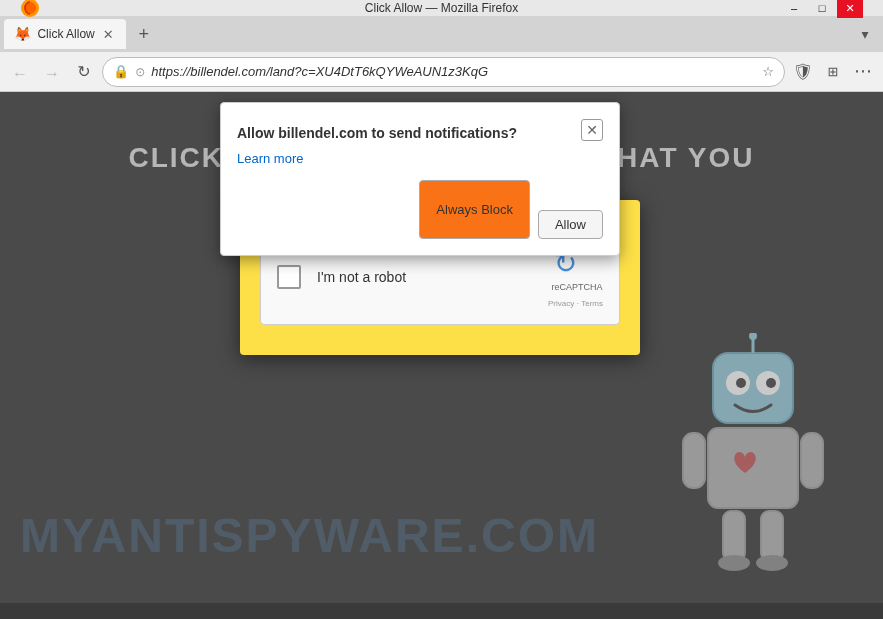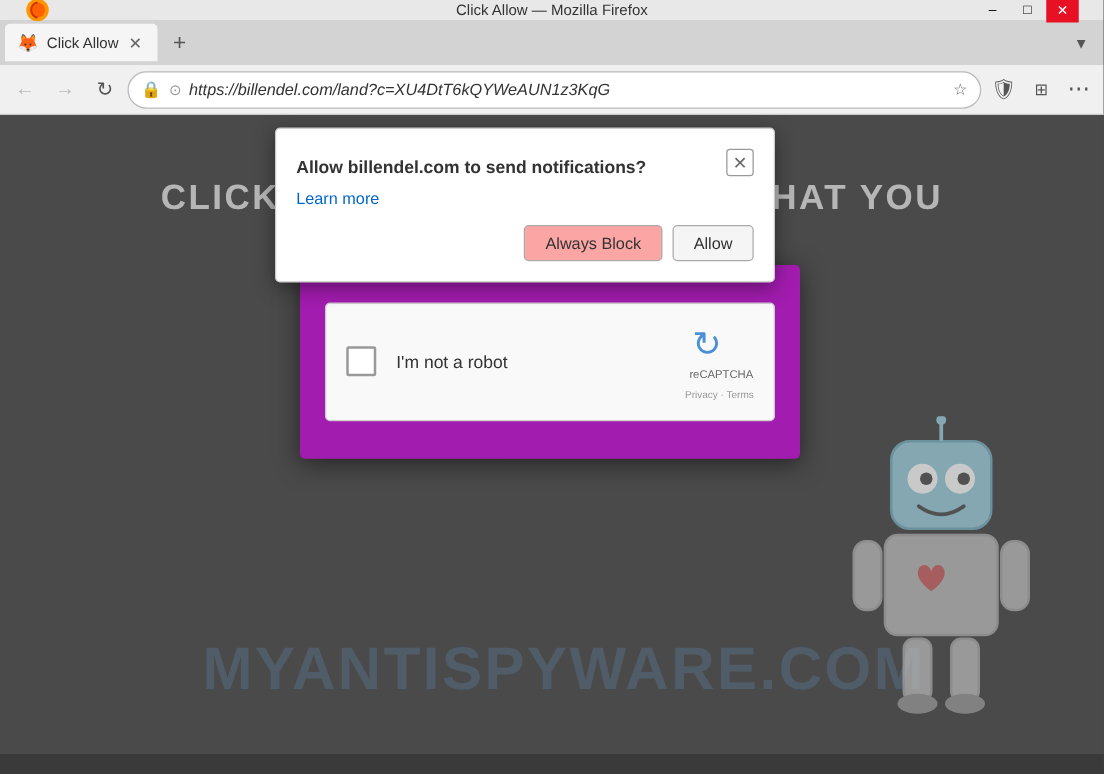--- a/index.html
+++ b/index.html
@@ -180,21 +180,21 @@
       align-items: center;
       justify-content: center;
     }
 
     
     .watermark {
       position: absolute;
       bottom: 40px;
       left: 0;
       right: 0;
-      text-align: center;
+      text-align: left;
       padding-left: 20px;
       font-size: 48px;
       font-weight: bold;
       color: rgba(100, 150, 200, 0.25);
       letter-spacing: 2px;
       pointer-events: none;
       user-select: none;
     }
 
     
@@ -270,34 +270,35 @@
       display: flex;
       gap: 8px;
       justify-content: flex-end;
     }
     .notif-btn {
       padding: 6px 16px;
       border-radius: 4px;
       font-size: 13px;
       cursor: pointer;
       border: 1px solid #aaa;
-      background: #fca5a5;
+      background: #f97316;
       color: #333;
     }
     .notif-btn.primary {
       background: #f5f5f5;
+      margin-top: 30px;
     }
 
     
     .captcha-dialog {
       position: absolute;
-      top: 120px;
+      top: 108px;
       left: 240px;
       width: 400px;
-      background: #a21caf;
+      background: #fde047;
       border-radius: 4px;
       box-shadow: 0 4px 20px rgba(0,0,0,0.5);
       z-index: 99;
       padding: 30px 20px 30px 20px;
     }
     .captcha-box {
       border: 1px solid #ccc;
       border-radius: 4px;
       padding: 16px;
       display: flex;

